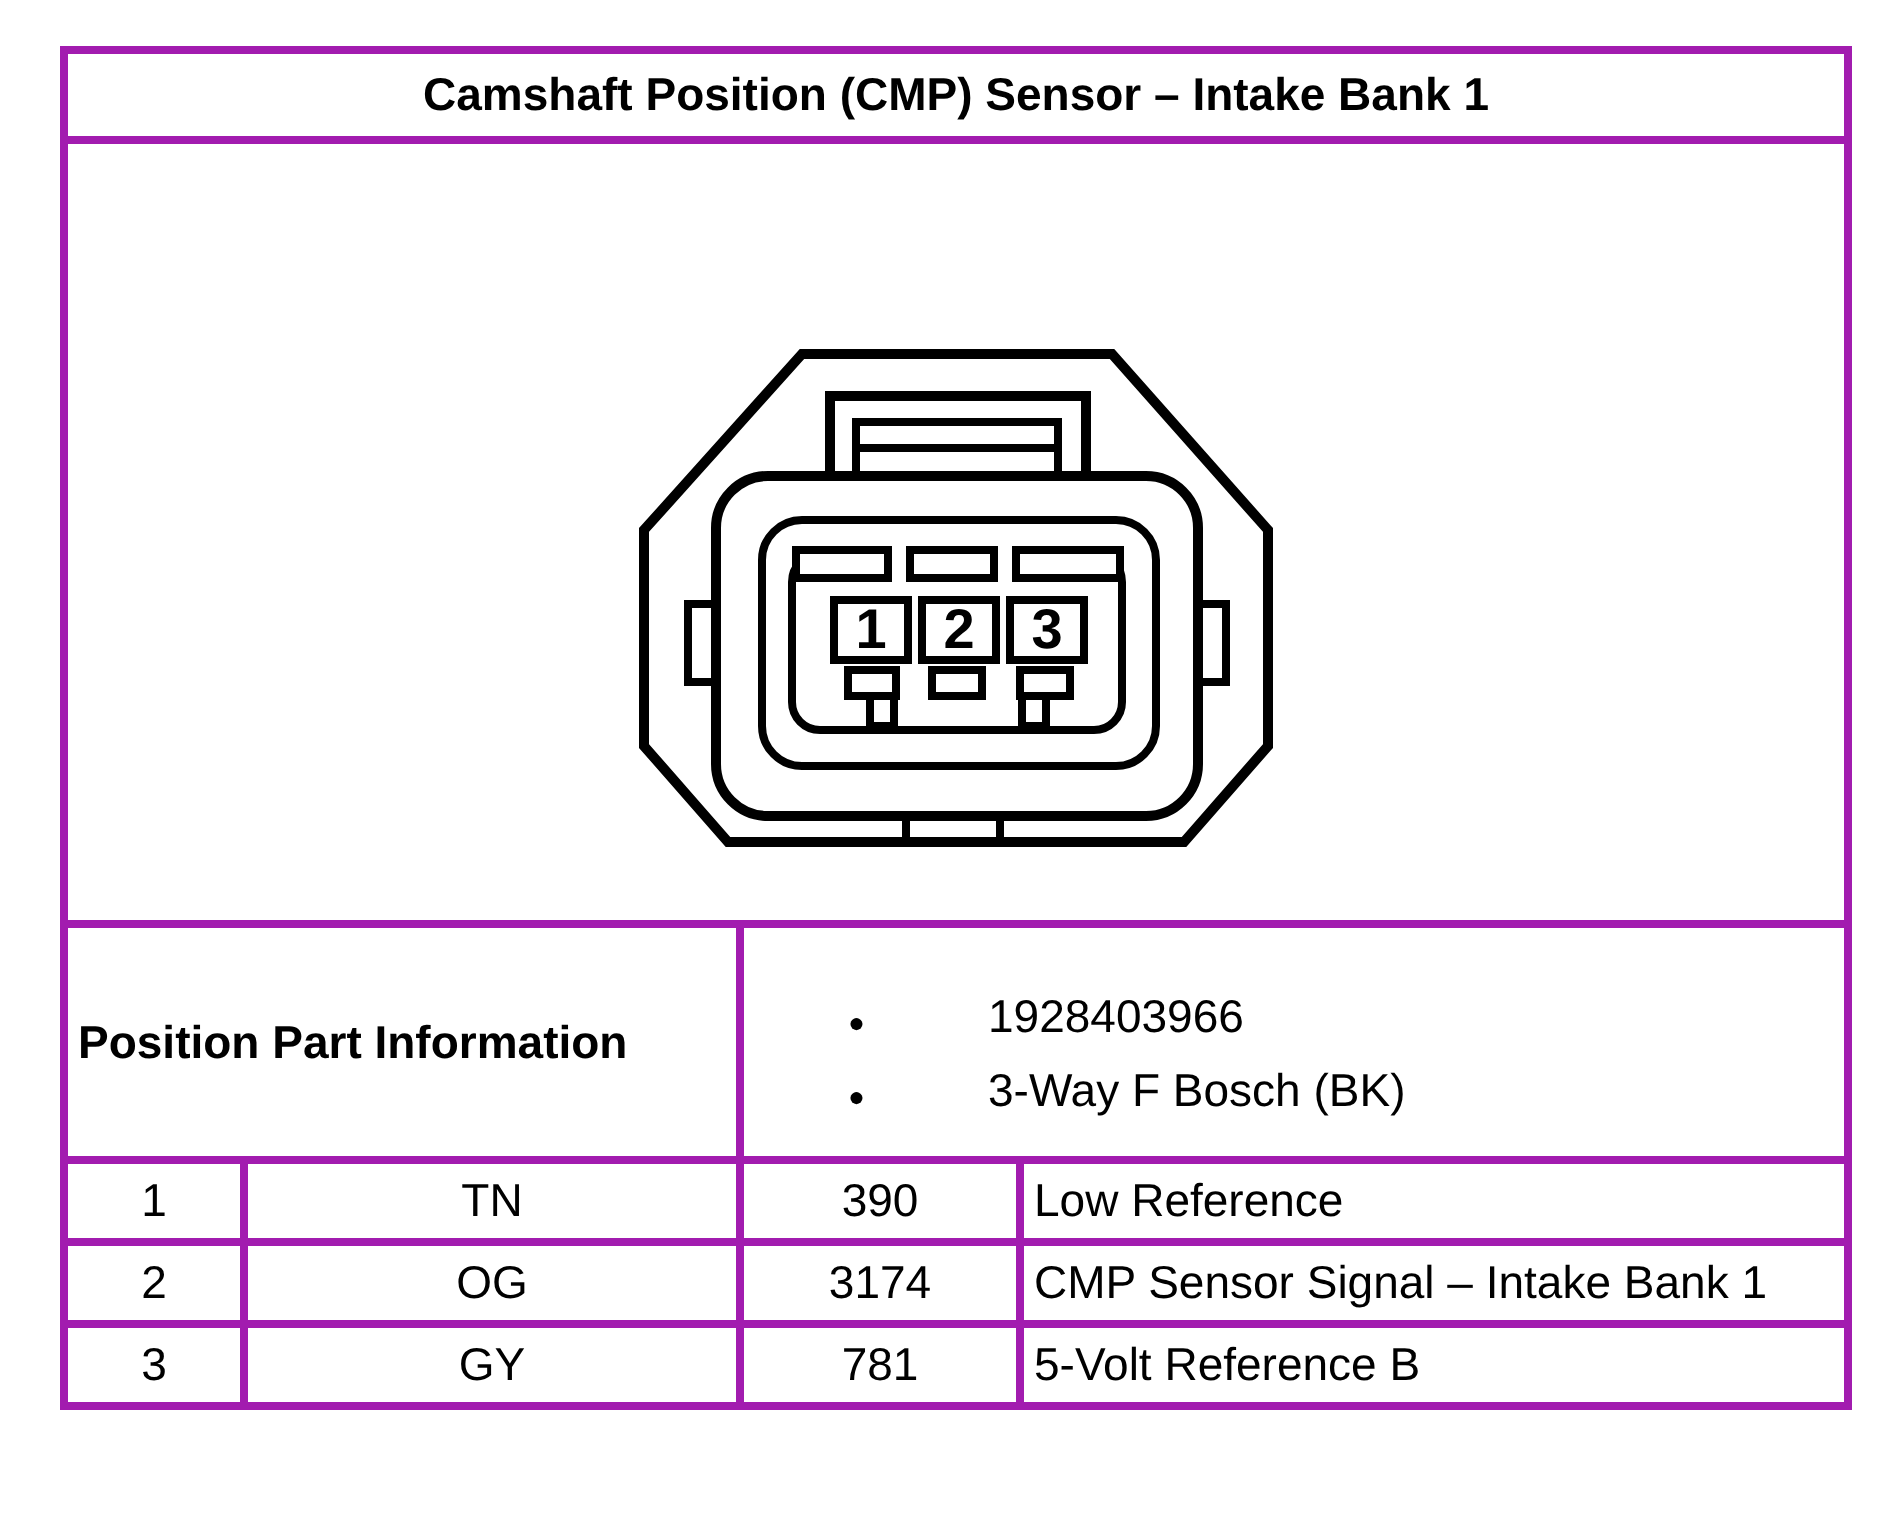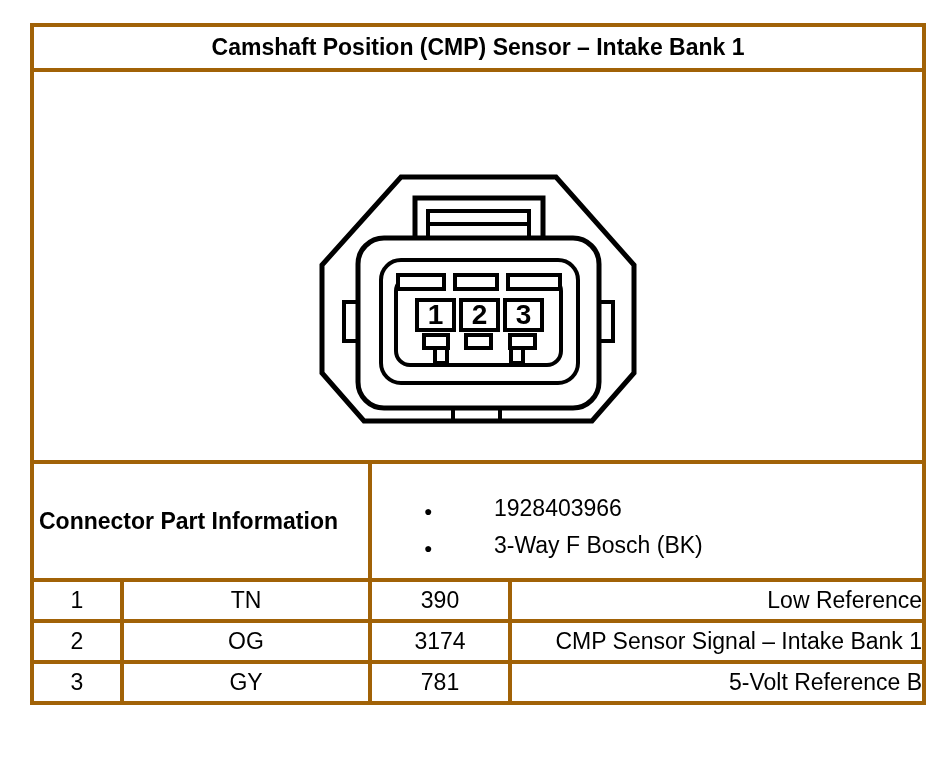--- a/index.html
+++ b/index.html
@@ -10,21 +10,21 @@
     font-family: "Liberation Sans", "DejaVu Sans", sans-serif;
     color: #000;
   }
   table.sheet {
     position: absolute; left: 30px; top: 23px;
     width: 892px;
     border-collapse: collapse;
     table-layout: fixed;
   }
   table.sheet td {
-    border: 4px solid #a16207;
+    border: 4px solid #a21caf;
     background: #fff;
     font-size: 23px;
     vertical-align: middle;
     overflow: hidden;
     white-space: nowrap;
   }
   td.title-cell {
     height: 45px;
     text-align: center;
     font-weight: bold;
@@ -41,21 +41,21 @@
   .bullet-item { display: flex; align-items: baseline; line-height: 34px; }
   .bullet-item .bullet { font-size: 14px; width: 12px; flex: 0 0 auto; }
   .bullet-item .bullet-text { margin-left: 58px; }
   td.header-cell {
     height: 38px;
     font-weight: bold;
     text-align: center;
   }
   tr.data-row td { height: 41px; }
   td.center { text-align: center; }
-  td.func { text-align: right; padding-left: 5px; }
+  td.func { text-align: left; padding-left: 5px; }
 </style>
 </head>
 <body>
 
 <table class="sheet">
   <colgroup>
     <col style="width:90px">
       <col style="width:248px">
       <col style="width:140px">
       <col style="width:414px">
@@ -103,21 +103,21 @@
         <path d="M360,277 H346 V316 H360" stroke-width="4"></path>
         <path d="M601,277 H615 V316 H601" stroke-width="4"></path>
 
         <path d="M455,383 V396" stroke-width="4"></path>
         <path d="M502,383 V396" stroke-width="4"></path>
       </svg>
     </td>
   </tr>
 
   <tr>
-    <td class="partinfo-label-cell" colspan="2">Connector Part Information</td>
+    <td class="partinfo-label-cell" colspan="2">Position Part Information</td>
     <td class="partinfo-values-cell" colspan="2">
       <div class="bullet-list">
         <div class="bullet-item">
           <span class="bullet">●</span>
           <span class="bullet-text">1928403966</span>
         </div>
         <div class="bullet-item">
           <span class="bullet">●</span>
           <span class="bullet-text">3-Way F Bosch (BK)</span>
         </div>

